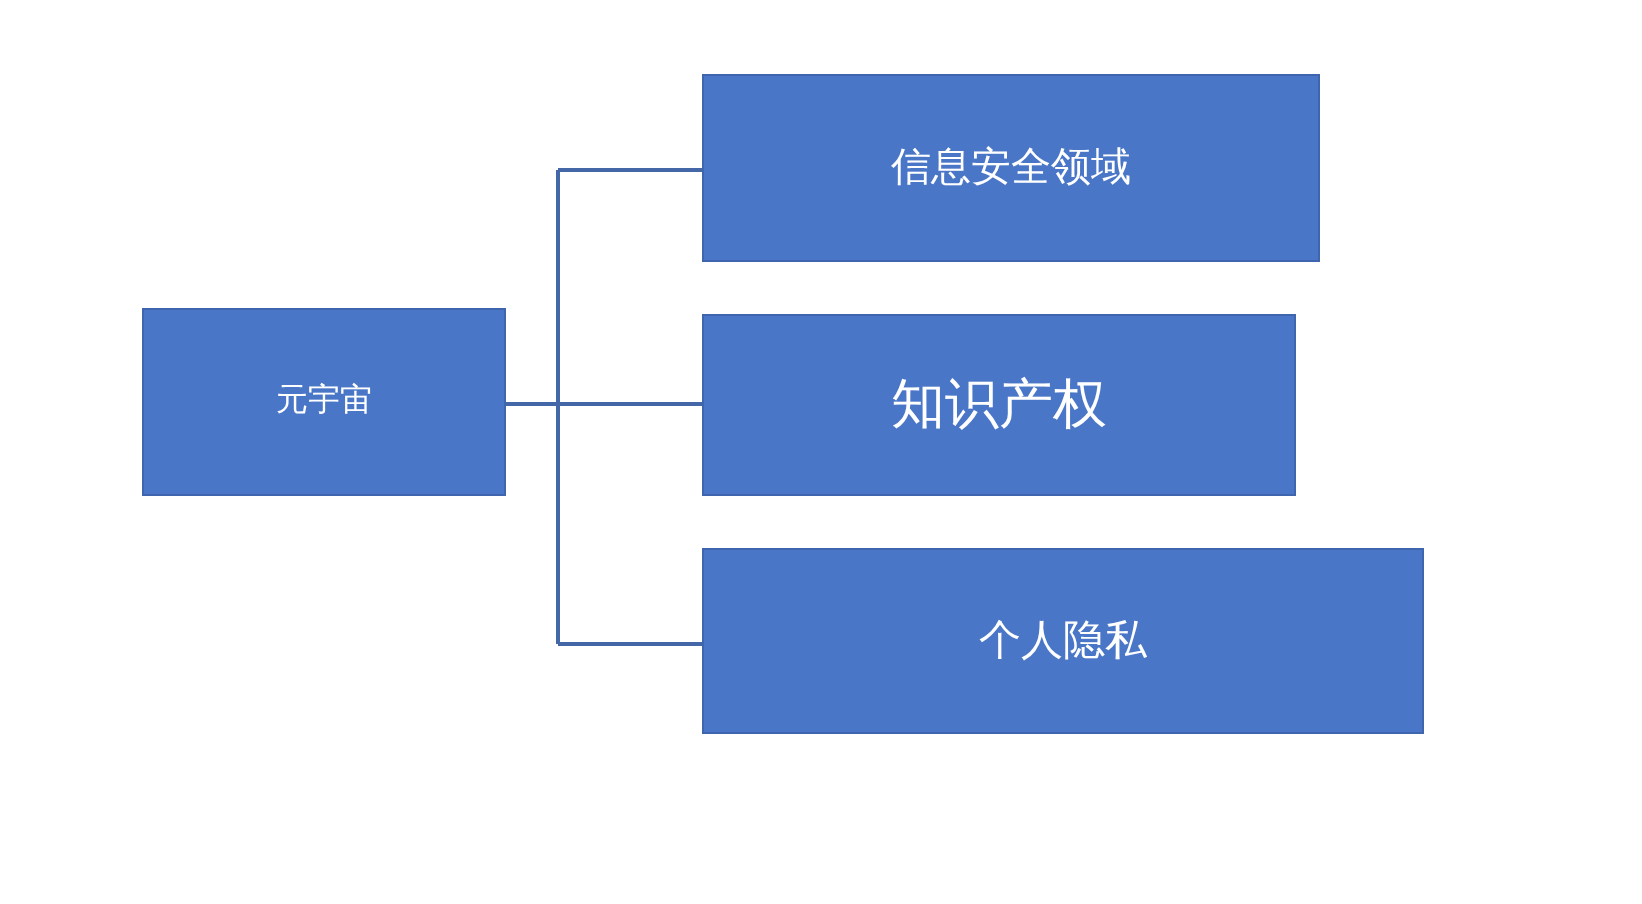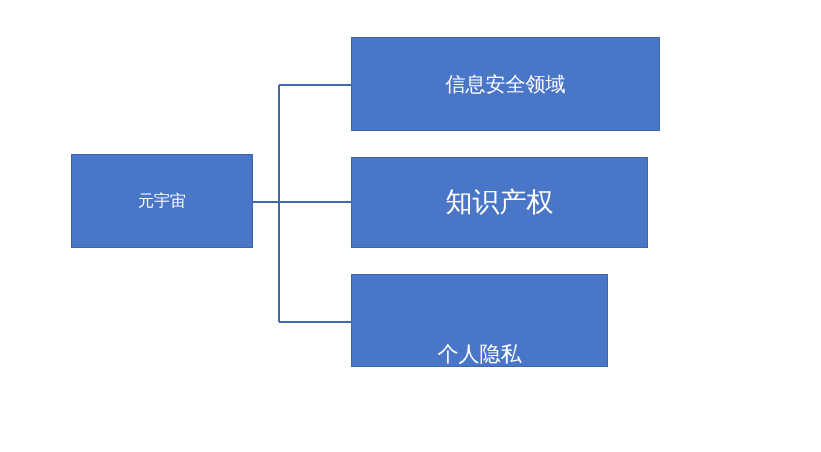--- a/index.html
+++ b/index.html
@@ -30,21 +30,21 @@
     fill: none;
     stroke: var(--connector);
     stroke-width: 2;
   }
   .node {
     position: absolute;
     background: var(--node-fill);
     border: 1px solid var(--node-border);
     color: var(--node-text);
     display: flex;
-    flex-direction: row;
+    flex-direction: column;
     align-items: center;
     justify-content: center;
     text-align: center;
   }
   .node span { display: block; line-height: 1.2; }
   .node-root {
     left: 71px; top: 154px;
     width: 182px; height: 94px;
     font-size: 16px;
     row-gap: 22px;
@@ -56,23 +56,22 @@
     row-gap: 12px;
   }
   .node-child-2 {
     left: 351px; top: 157px;
     width: 297px; height: 91px;
     font-size: 27px;
     justify-content: center;
   }
   .node-child-3 {
     left: 351px; top: 274px;
-    width: 257px; height: 93px;
+    width: 361px; height: 93px;
     font-size: 21px;
-    align-items: flex-end;
   }
 </style>
 </head>
 <body>
 
 <div class="canvas">
 
   <svg class="connectors" viewBox="0 0 821 452" xmlns="http://www.w3.org/2000/svg" aria-hidden="true">
     <path d="M253 202 H279"></path>
     <path d="M279 85 V322"></path>

